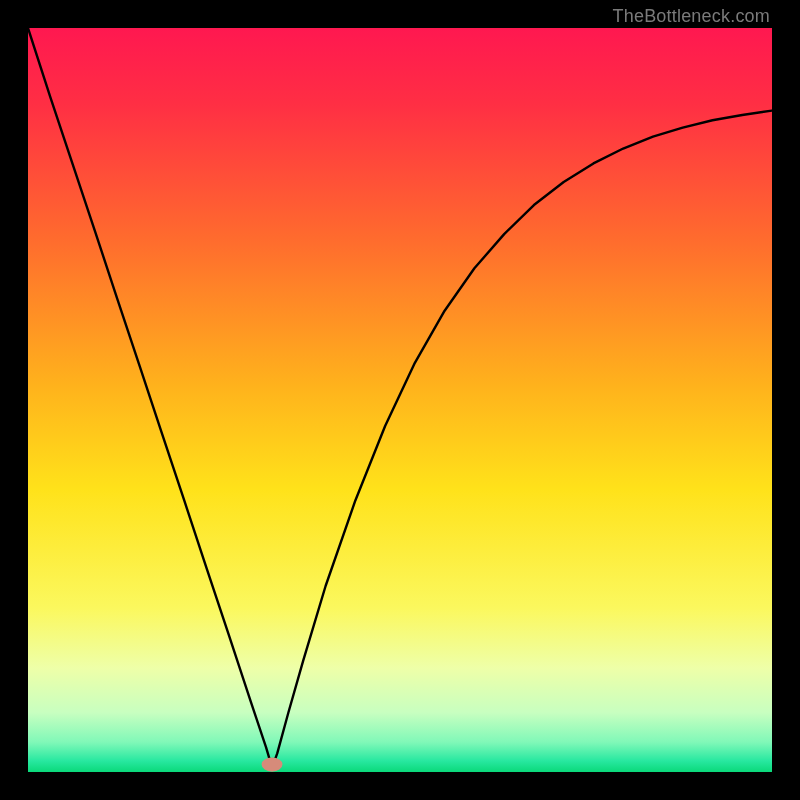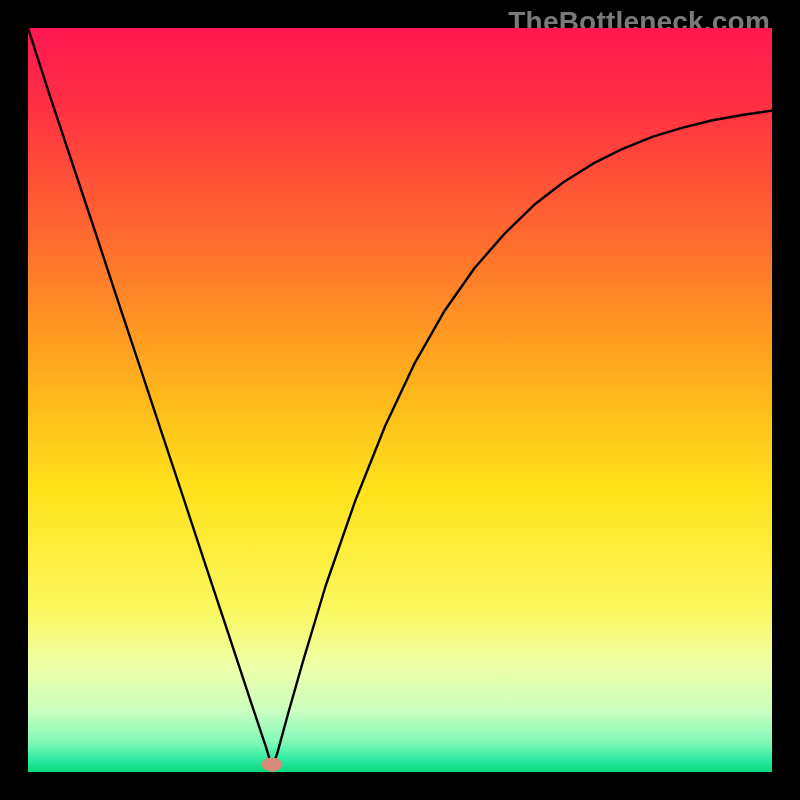--- a/index.html
+++ b/index.html
@@ -24,22 +24,22 @@
     top: 0;
     left: 0;
     width: 744px;
     height: 744px;
   }
   .watermark {
     position: absolute;
     top: 6px;
     right: 30px;
     color: #7a7a7a;
-    font-size: 28px;
-    font-weight: 700;
+    font-size: 18px;
+    font-weight: 400;
     letter-spacing: 0.2px;
   }
   svg {
     display: block;
   }
 </style>
 </head>
 <body>
 
 <div class="watermark">TheBottleneck.com</div>

